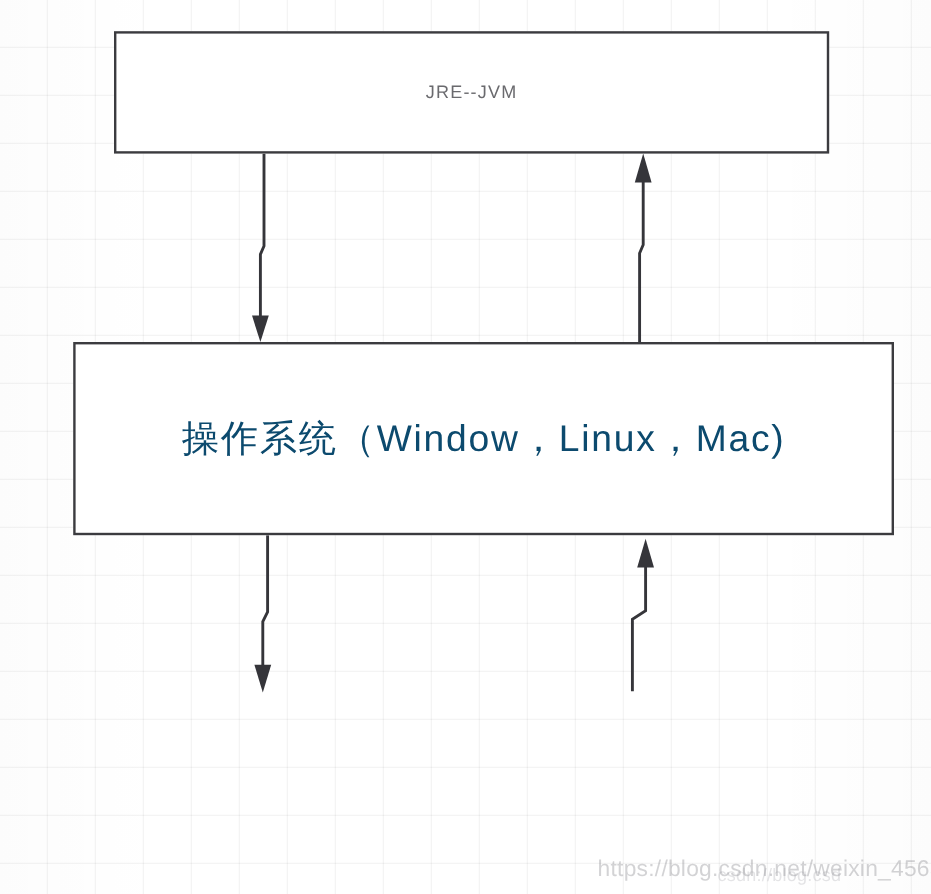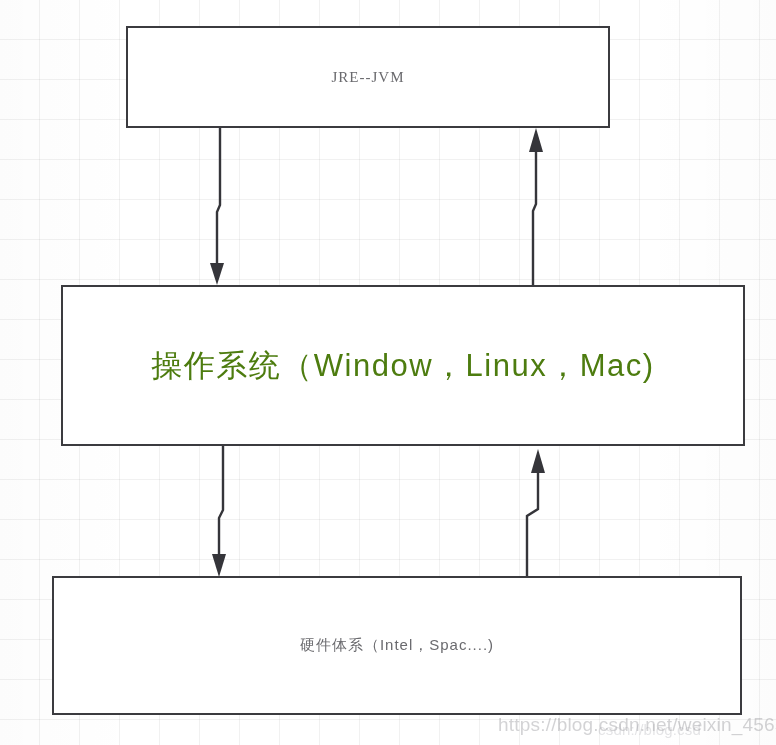--- a/index.html
+++ b/index.html
@@ -39,25 +39,25 @@
     display: flex;
     align-items: center;
     justify-content: center;
     z-index: 3;
   }
   .node-label {
     color: #59595d;
     white-space: nowrap;
     letter-spacing: 0.5px;
   }
-  #node-jre { left: 126px; top: 26px; width: 484px; height: 102px; font-family: Liberation Serif, serif; }
+  #node-jre { left: 95px; top: 26px; width: 596px; height: 102px; }
   #node-jre .node-label { font-size: 15px; color: #6a6a6e; letter-spacing: 1px; }
 
   #node-os { left: 61px; top: 285px; width: 684px; height: 161px; }
-  #node-os .node-label { font-size: 31px; color: #4d7c0f; letter-spacing: 1.5px; }
+  #node-os .node-label { font-size: 31px; color: #0c4a6e; letter-spacing: 1.5px; }
 
   #node-hardware { left: 52px; top: 576px; width: 690px; height: 139px; }
   #node-hardware .node-label { font-size: 15px; color: #6a6a6e; letter-spacing: 1px; }
 
   .connector {
     position: absolute;
     left: 0;
     top: 0;
     width: 776px;
     height: 745px;
@@ -120,20 +120,17 @@
   </svg>
 
   <div class="node" id="node-jre">
     <span class="node-label">JRE--JVM</span>
   </div>
 
   <div class="node" id="node-os">
     <span class="node-label">操作系统（Window，Linux，Mac)</span>
   </div>
 
-  <div class="node" id="node-hardware">
-    <span class="node-label">硬件体系（Intel，Spac....)</span>
-  </div>
 
   <div class="watermark" id="watermark-primary">https://blog.csdn.net/weixin_456533145</div>
   <div class="watermark" id="watermark-echo">csdn://blog.csd</div>
 
 </div>
 
 </body></html>

